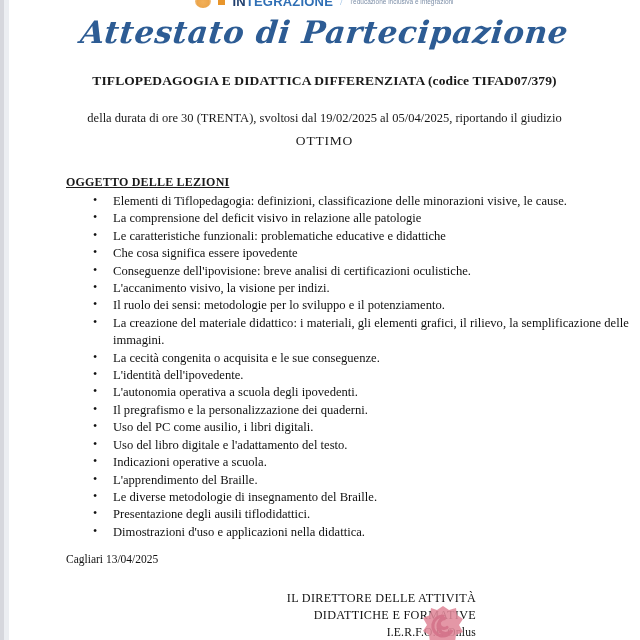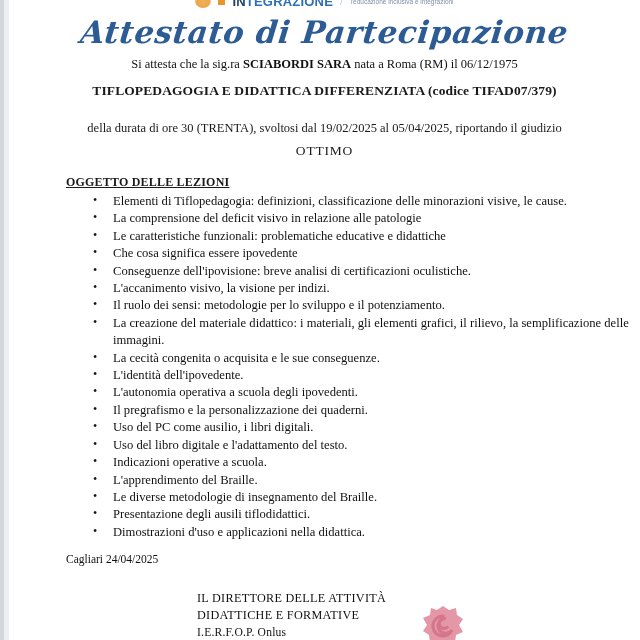--- a/index.html
+++ b/index.html
@@ -120,21 +120,21 @@
   .att-line {
     font-size: 12.5px;
     line-height: 16px;
     color: #111;
   }
   .course-line {
     font-size: 13.5px;
     font-weight: bold;
     line-height: 19px;
     letter-spacing: .1px;
-    margin-top: 9px;
+    margin-top: 15px;
   }
   .duration-line {
     font-size: 12.5px;
     line-height: 16px;
     margin-top: 20px;
   }
   .grade-line {
     font-size: 13.5px;
     font-weight: normal;
     letter-spacing: .8px;
@@ -179,24 +179,24 @@
   
   .place-date {
     position: absolute;
     left: 57px;
     top: 553px;
     font-size: 11.5px;
     color: #111;
   }
   .sign-block {
     position: absolute;
-    left: 188px;
+    left: 207px;
     top: 590px;
     width: 260px;
-    text-align: left;
+    text-align: right;
   }
   .sign-line {
     font-size: 12.2px;
     line-height: 17px;
     letter-spacing: .3px;
     color: #111;
   }
   .sign-line.small {
     font-size: 11.6px;
     letter-spacing: .2px;
@@ -226,21 +226,20 @@
         <span class="logo-sq"></span>
         <span class="logo-word"><span class="dark">IN</span><span>TEGRAZIONE</span></span>
         <span class="logo-div">/</span>
         <span class="logo-tag">l'educazione inclusiva e integrazioni</span>
       </div>
     </div>
 
     <div class="cert-title">Attestato di Partecipazione</div>
 
     <div class="att-block">
-      <div class="att-line">Si attesta che la sig.ra <b>SCIABORDI SARA</b> nata a Roma (RM) il 06/12/1975</div>
       <div class="course-line">TIFLOPEDAGOGIA E DIDATTICA DIFFERENZIATA (codice TIFAD07/379)</div>
       <div class="duration-line">della durata di ore 30 (TRENTA), svoltosi dal 19/02/2025 al 05/04/2025, riportando il giudizio</div>
       <div class="grade-line">OTTIMO</div>
     </div>
 
     <div class="lessons-heading">OGGETTO DELLE LEZIONI</div>
     <ul class="lessons-list" id="lessons-list">
         <li>Elementi di Tiflopedagogia: definizioni, classificazione delle minorazioni visive, le cause.</li>
         <li>La comprensione del deficit visivo in relazione alle patologie</li>
         <li>Le caratteristiche funzionali: problematiche educative e didattiche</li>
@@ -255,21 +254,21 @@
         <li>Il pregrafismo e la personalizzazione dei quaderni.</li>
         <li>Uso del PC come ausilio, i libri digitali.</li>
         <li>Uso del libro digitale e l'adattamento del testo.</li>
         <li>Indicazioni operative a scuola.</li>
         <li>L'apprendimento del Braille.</li>
         <li>Le diverse metodologie di insegnamento del Braille.</li>
         <li>Presentazione degli ausili tiflodidattici.</li>
         <li>Dimostrazioni d'uso e applicazioni nella didattica.</li>
       </ul>
 
-    <div class="place-date">Cagliari 24/04/2025</div>
+    <div class="place-date">Cagliari 13/04/2025</div>
 
     <div class="sign-block">
       <div class="sign-line">IL DIRETTORE DELLE ATTIVITÀ</div>
       <div class="sign-line">DIDATTICHE E FORMATIVE</div>
       <div class="sign-line small">I.E.R.F.O.P. Onlus</div>
     </div>
 
     <div class="seal">
       <svg width="44" height="44" viewBox="0 0 44 44" aria-hidden="true">
         <path d="M22 2 L28 6 L35 4 L36 11 L42 15 L38 21 L42 28 L35 31 L34 38 L27 37 L22 42 L16 37 L9 38 L8 31 L2 27 L6 21 L2 14 L9 11 L10 4 L16 6 Z" fill="#e0899a" opacity="0.88"></path>

